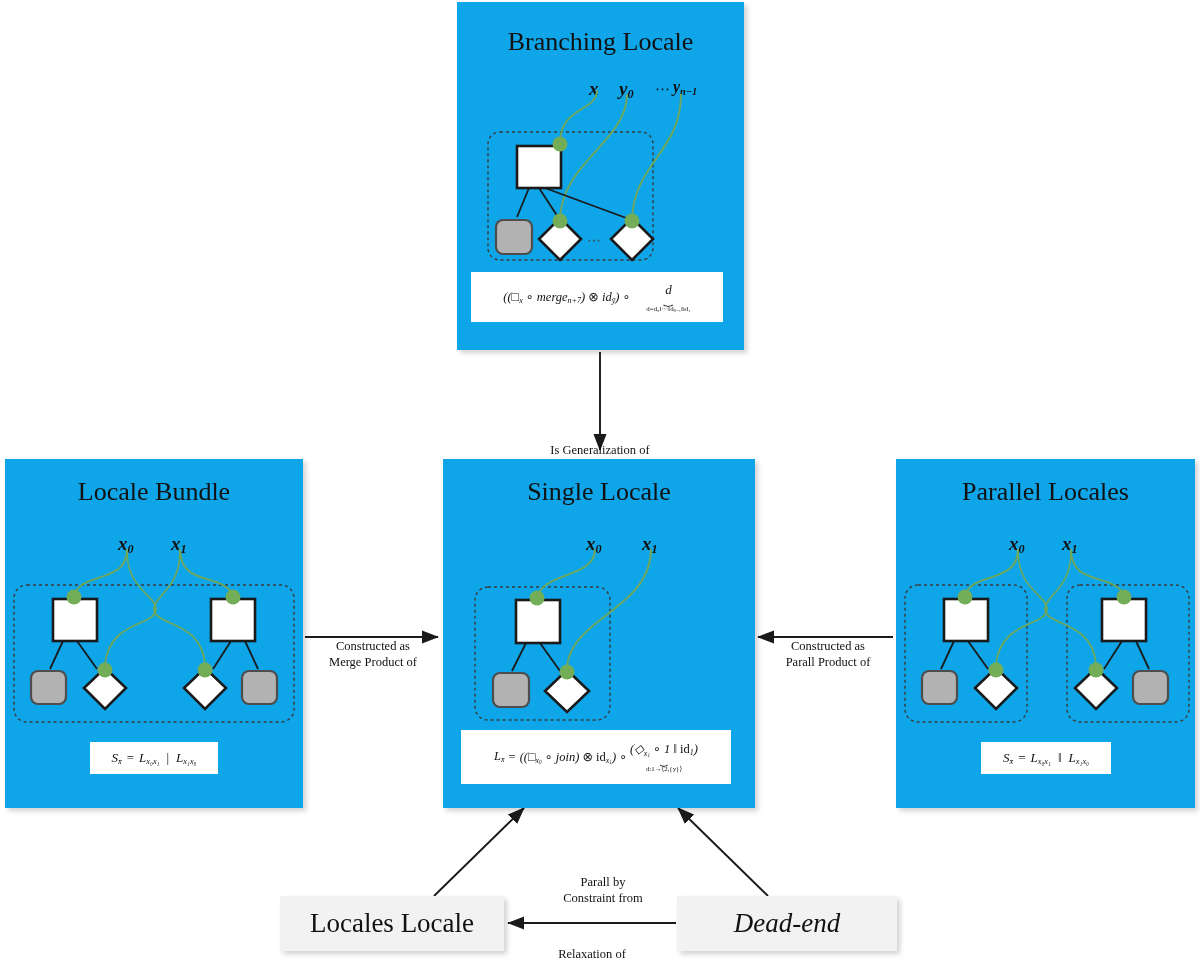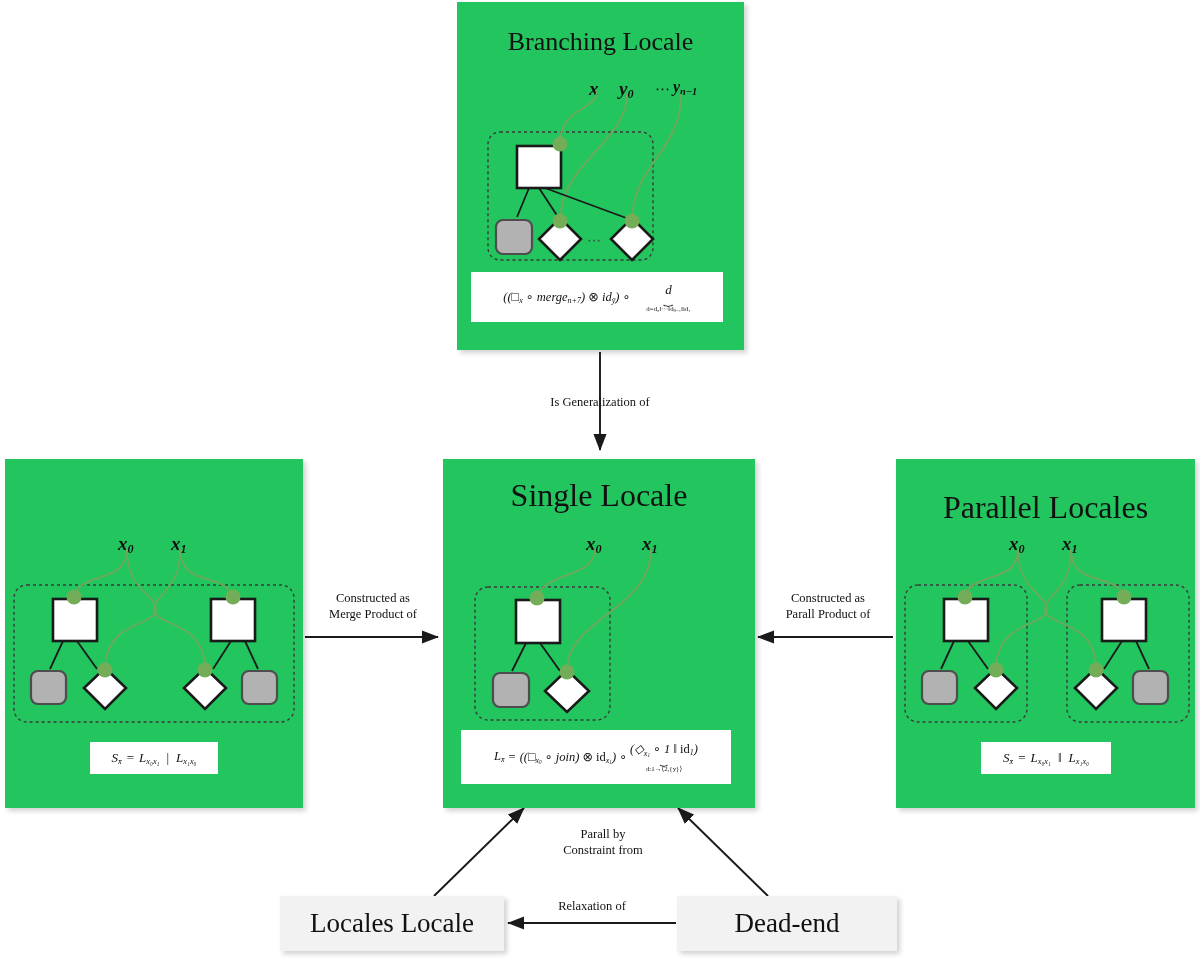--- a/index.html
+++ b/index.html
@@ -5,21 +5,21 @@
   html,body{margin:0;padding:0;}
   body{
     width:1200px;height:964px;
     background:#ffffff;
     font-family:"Liberation Serif", serif;
     position:relative;
     overflow:hidden;
   }
   .panel{
     position:absolute;
-    background:#22c55e;
+    background:#0ea5e9;
     box-shadow:3px 3px 5px rgba(0,0,0,0.18);
   }
   .panel-title{
     position:absolute;
     left:0;right:0;
     text-align:center;
     font-family:"Liberation Serif", serif;
     font-weight:400;
     color:#111;
     white-space:nowrap;
@@ -41,20 +41,21 @@
     color:#111;
   }
   .arrow-label{
     position:absolute;
     text-align:center;
     font-family:"Liberation Serif", serif;
     font-size:12.5px;
     color:#111;
     line-height:1.25;
     white-space:pre-line;
+    margin-top:48px;
   }
   .var-label{
     position:absolute;
     font-family:"Liberation Serif", serif;
     font-style:italic;
     font-weight:700;
     color:#111;
     white-space:nowrap;
   }
   svg{position:absolute;top:0;left:0;overflow:visible;}
@@ -156,20 +157,21 @@
 
 <div class="arrow-label" style="left:748px;top:591px;width:160px;">Constructed as
 Parall Product of</div>
 
 <div class="arrow-label" style="left:523px;top:827px;width:160px;">Parall by
 Constraint from</div>
 
 <div class="arrow-label" style="left:512px;top:899px;width:160px;">Relaxation of</div>
 
 <div class="panel" style="left:5px;top:459px;width:298px;height:349px;">
+  <div class="panel-title" style="top:18px;font-size:26px;">Locale Bundle</div>
 
   <div class="var-label" style="left:113px;top:74px;font-size:19px;">
     <span>x</span><sub>0</sub>
   </div>
   <div class="var-label" style="left:166px;top:74px;font-size:19px;">
     <span>x</span><sub>1</sub>
   </div>
 
   <svg width="298" height="349">
     <rect x="9" y="126" width="280" height="137" rx="13" ry="13" fill="none" stroke="#3a3a3a" stroke-width="1.4" stroke-dasharray="3,3"></rect>
@@ -201,21 +203,21 @@
   <div class="formula" style="left:85px;top:283px;width:128px;height:32px;font-size:13px;">
     <span class="mathit"><span>S</span><sub>x̄</sub></span>
     <span style="margin:0 5px;">=</span>
     <span class="mathit"><span>L</span><sub>x₀x₁</sub></span>
     <span style="margin:0 7px;">|</span>
     <span class="mathit"><span>L</span><sub>x₁x₀</sub></span>
   </div>
 </div>
 
 <div class="panel" style="left:443px;top:459px;width:312px;height:349px;">
-  <div class="panel-title" style="top:18px;font-size:32px;">Single Locale</div>
+  <div class="panel-title" style="top:18px;font-size:26px;">Single Locale</div>
 
   <div class="var-label" style="left:143px;top:74px;font-size:19px;">
     <span>x</span><sub>0</sub>
   </div>
   <div class="var-label" style="left:199px;top:74px;font-size:19px;">
     <span>x</span><sub>1</sub>
   </div>
 
   <svg width="312" height="349">
     <rect x="32" y="128" width="135" height="133" rx="13" ry="13" fill="none" stroke="#3a3a3a" stroke-width="1.4" stroke-dasharray="3,3"></rect>
@@ -237,21 +239,21 @@
     <span class="mathit">((□<sub>x<sub>0</sub></sub> <span class="op">∘</span> join) <span class="op">⊗</span> <span class="op">id</span><sub>x<sub>1</sub></sub>) <span class="op">∘</span></span>
     <span class="upbrace" style="margin-left:3px;">
       <span class="mathit" style="font-size:12.5px;">(◇<sub>x<sub>1</sub></sub> <span class="op">∘</span> 1 ‖ <span class="op">id</span><sub>1</sub>)</span>
       <span class="bracetxt" style="transform:scaleX(1.25);">⏟</span>
       <span class="undertxt">d:1→⟨2,{y}⟩</span>
     </span>
   </div>
 </div>
 
 <div class="panel" style="left:896px;top:459px;width:299px;height:349px;">
-  <div class="panel-title" style="top:30px;font-size:32px;">Parallel Locales</div>
+  <div class="panel-title" style="top:18px;font-size:26px;">Parallel Locales</div>
 
   <div class="var-label" style="left:113px;top:74px;font-size:19px;">
     <span>x</span><sub>0</sub>
   </div>
   <div class="var-label" style="left:166px;top:74px;font-size:19px;">
     <span>x</span><sub>1</sub>
   </div>
 
   <svg width="299" height="349">
     <rect x="9" y="126" width="122" height="137" rx="13" ry="13" fill="none" stroke="#3a3a3a" stroke-width="1.4" stroke-dasharray="3,3"></rect>
@@ -285,13 +287,13 @@
     <span class="mathit"><span>S</span><sub>x̄</sub></span>
     <span style="margin:0 5px;">=</span>
     <span class="mathit"><span>L</span><sub>x₀x₁</sub></span>
     <span style="margin:0 7px;">‖</span>
     <span class="mathit"><span>L</span><sub>x₁x₀</sub></span>
   </div>
 </div>
 
 <div class="bignode" style="left:280px;top:896px;width:224px;height:55px;">Locales Locale</div>
 
-<div class="bignode" style="left:677px;top:896px;width:220px;height:55px;">Dead-end</div>
+<div class="bignode" style="left:677px;top:896px;width:220px;height:55px;font-style:italic;">Dead-end</div>
 
 </body></html>

